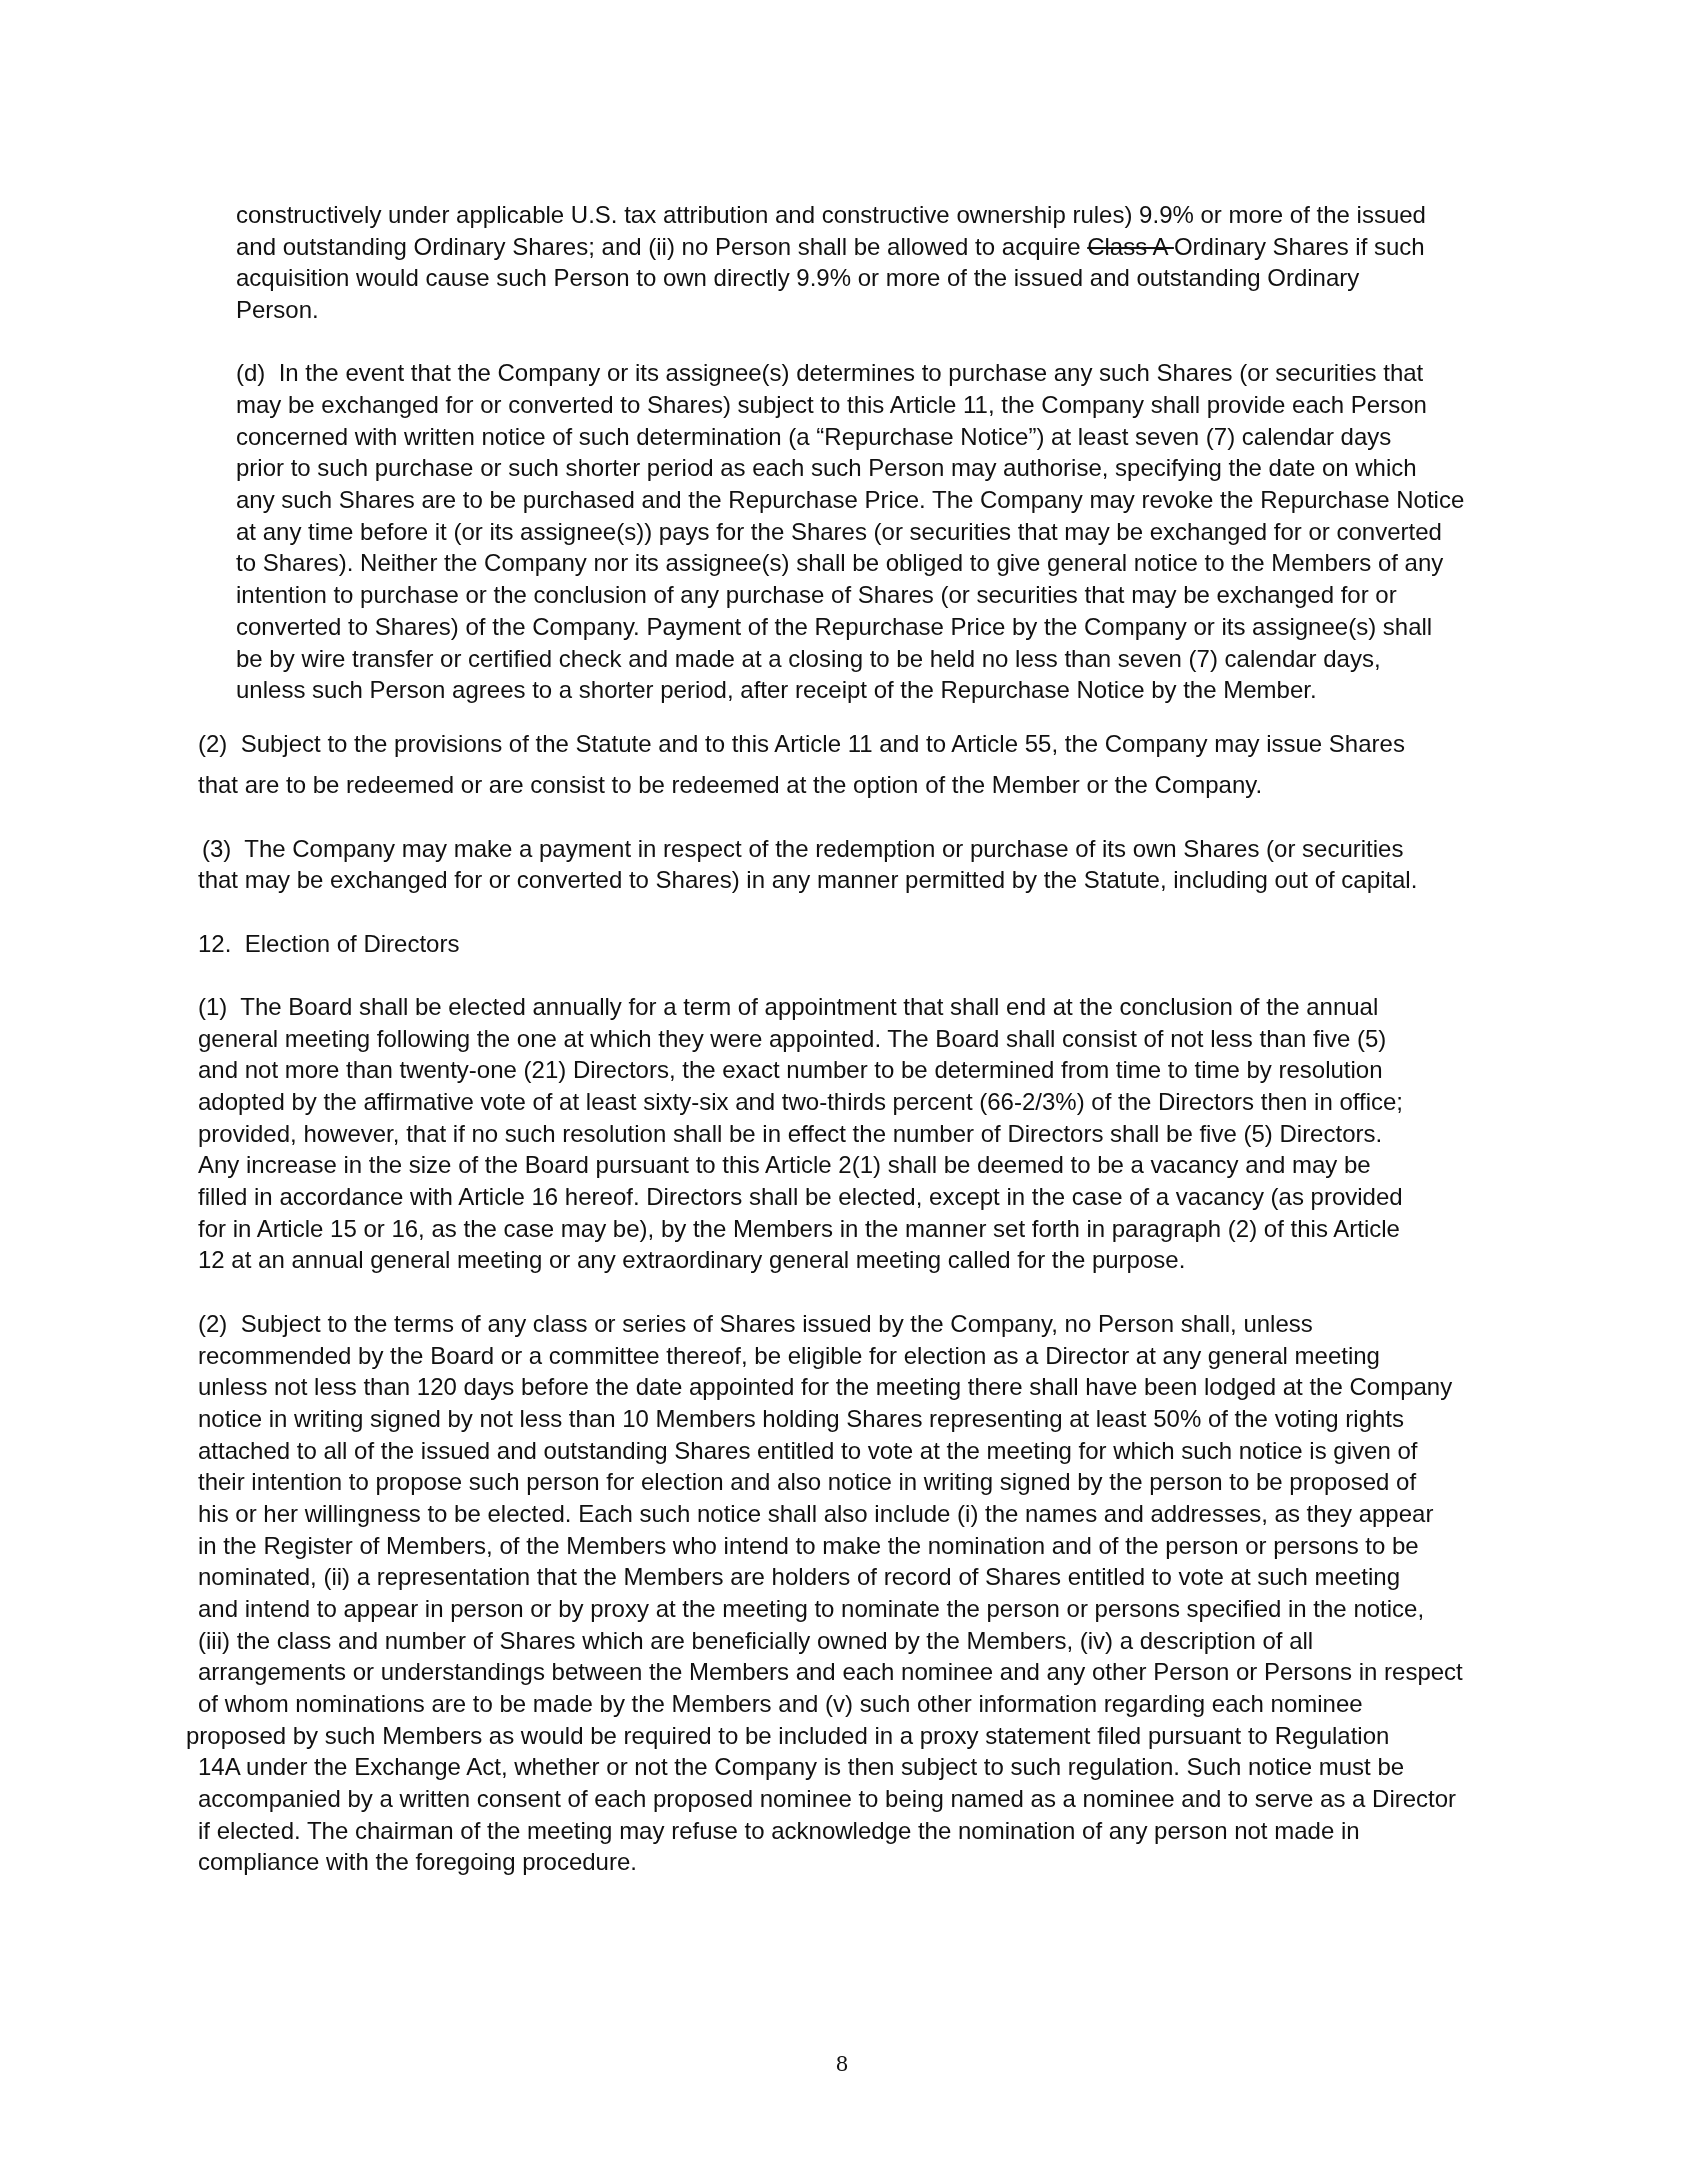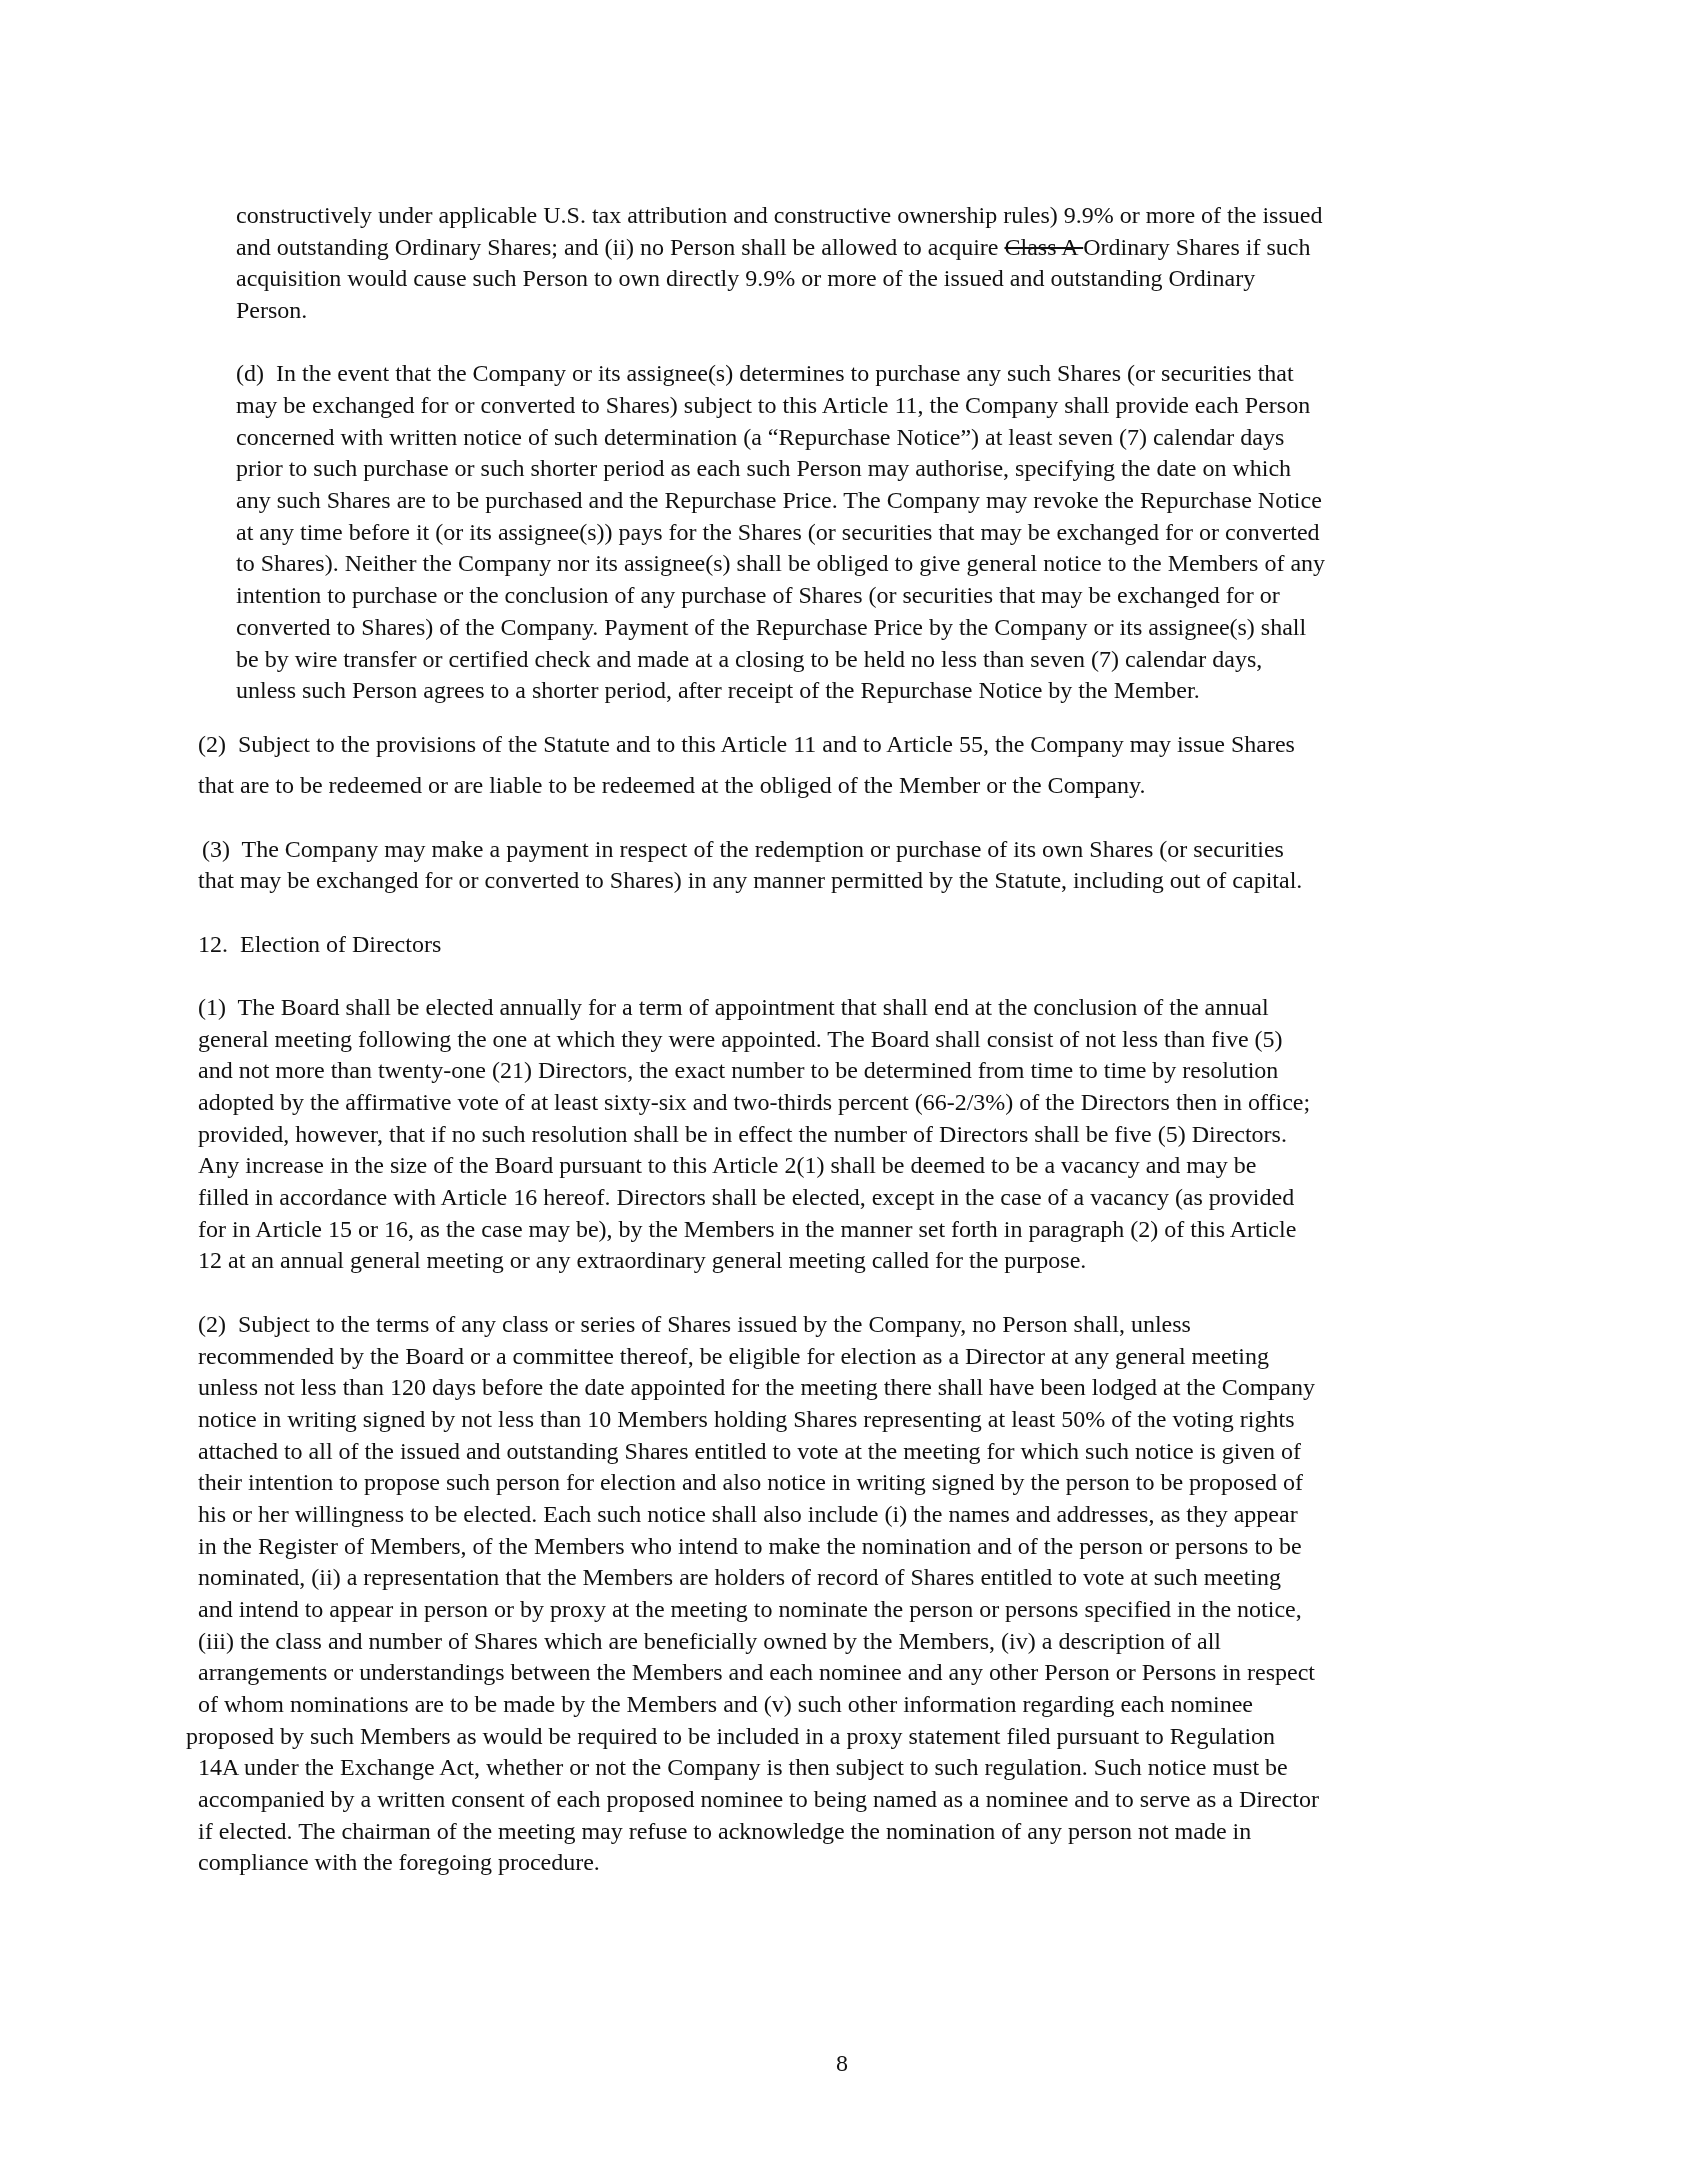--- a/index.html
+++ b/index.html
@@ -1,21 +1,21 @@
 <!DOCTYPE html>
 <html><head>
 <meta charset="utf-8">
 <style>
   html, body { margin: 0; padding: 0; background: #ffffff; }
   body { width: 1683px; height: 2178px; position: relative; overflow: hidden; }
   .page { position: absolute; left: 0; top: 0; width: 1683px; height: 2178px; background: #ffffff; }
   .line {
     position: absolute;
     white-space: pre;
-    font-family: Liberation Serif, serif;
+    font-family: Liberation Sans, sans-serif;
     font-size: 24px;
     line-height: 32px;
     color: #111111;
     height: 32px;
   }
   .strike { text-decoration: line-through; text-decoration-thickness: 2px; }
   .page-number {
     position: absolute;
     left: 827px; width: 30px; text-align: center;
     top: 2047px;
@@ -44,21 +44,21 @@
     <div class="line" style="left:236px;top:516px">at any time before it (or its assignee(s)) pays for the Shares (or securities that may be exchanged for or converted</div>
     <div class="line" style="left:236px;top:547px">to Shares). Neither the Company nor its assignee(s) shall be obliged to give general notice to the Members of any</div>
     <div class="line" style="left:236px;top:579px">intention to purchase or the conclusion of any purchase of Shares (or securities that may be exchanged for or</div>
     <div class="line" style="left:236px;top:611px">converted to Shares) of the Company. Payment of the Repurchase Price by the Company or its assignee(s) shall</div>
     <div class="line" style="left:236px;top:643px">be by wire transfer or certified check and made at a closing to be held no less than seven (7) calendar days,</div>
     <div class="line" style="left:236px;top:674px">unless such Person agrees to a shorter period, after receipt of the Repurchase Notice by the Member.</div>
   </div>
 
   <div>
     <div class="line" style="left:198px;top:728px">(2)  Subject to the provisions of the Statute and to this Article 11 and to Article 55, the Company may issue Shares</div>
-    <div class="line" style="left:198px;top:769px">that are to be redeemed or are liable to be redeemed at the obliged of the Member or the Company.</div>
+    <div class="line" style="left:198px;top:769px">that are to be redeemed or are consist to be redeemed at the option of the Member or the Company.</div>
   </div>
 
   <div>
     <div class="line" style="left:202px;top:833px">(3)  The Company may make a payment in respect of the redemption or purchase of its own Shares (or securities</div>
     <div class="line" style="left:198px;top:864px">that may be exchanged for or converted to Shares) in any manner permitted by the Statute, including out of capital.</div>
   </div>
 
   <div class="line" style="left:198px;top:928px">12.  Election of Directors</div>
 
   <div>

